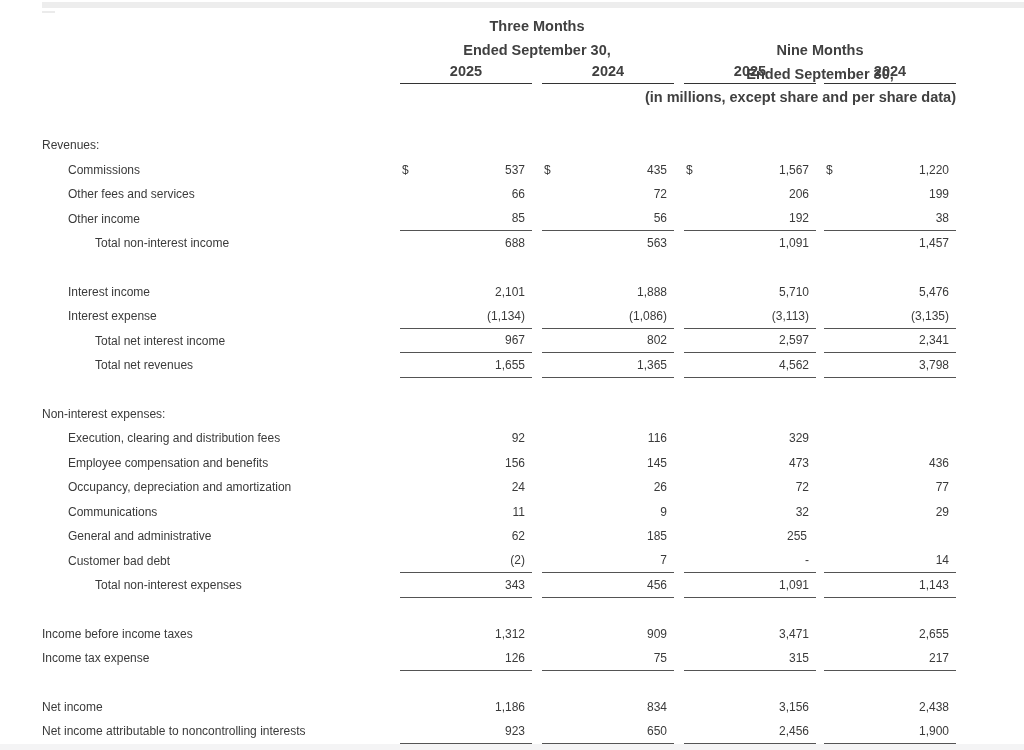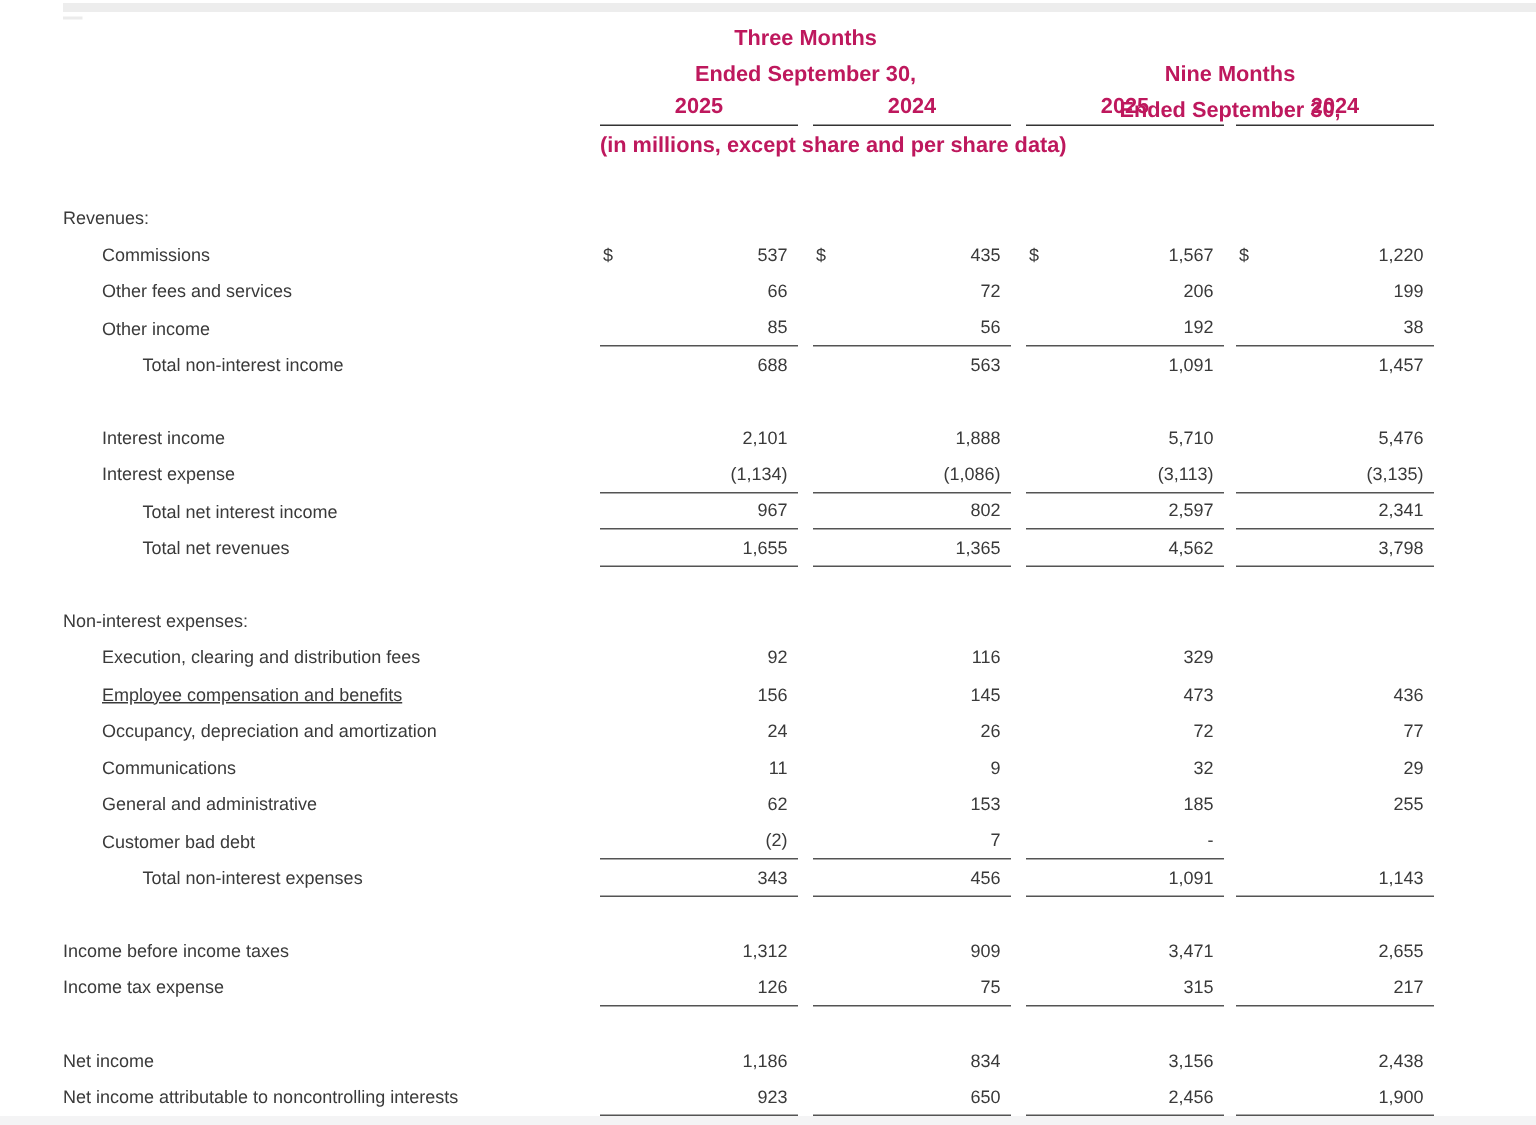--- a/index.html
+++ b/index.html
@@ -11,32 +11,32 @@
     -webkit-font-smoothing:antialiased;
   }
   
   .top-edge  { position:absolute; left:42px; top:2px; width:982px; height:6px; background:#ededed; }
   .top-mark  { position:absolute; left:42px; top:11px; width:13px; height:2px; background:#ebebeb; }
   .bottom-edge { position:absolute; left:0; top:744px; width:1024px; height:6px; background:#f4f4f5; }
 
   .sheet { position:absolute; left:42px; top:14px; width:914px; }
 
   
-  .hrow { display:flex; font-weight:bold; font-size:14.5px; color:#be185d; align-items:flex-end; }
+  .hrow { display:flex; font-weight:bold; font-size:14.5px; color:#404040; align-items:flex-end; }
   .hrow.titles, .hrow.subtitles { height:24px; align-items:center; }
   .hspacer { width:358px; flex:none; }
   .hgroup1 { width:274px; flex:none; text-align:center; }
   .hgap10  { width:10px;  flex:none; }
   .hgap8   { width:8px;   flex:none; }
   .hgroup2 { width:272px; flex:none; text-align:center;margin-top:48px; }
   .hrow.years { height:22px; }
   .ycell { width:132px; flex:none; text-align:center; padding-bottom:4px;
            border-bottom:1.5px solid #333333; box-sizing:border-box; }
   .hrow.noterow { height:26px; align-items:center; }
-  .note { width:556px; flex:none; text-align:left; }
+  .note { width:556px; flex:none; text-align:right; }
   .body-gap { height:23px; }
 
   
   .trow { display:flex; height:24.5px; align-items:center; font-size:12px; }
   .label { width:358px; flex:none; box-sizing:border-box; white-space:nowrap; }
   .val { width:132px; flex:none; height:100%; display:flex; align-items:center;
          justify-content:flex-end; box-sizing:border-box; padding:0 7px 0 2px; }
   .val.with-dollar { justify-content:space-between; }
   .val.rule { border-bottom:1.5px solid #545454; }
   .c1, .c2 { margin-right:10px; }
@@ -287,21 +287,21 @@
     <div class="val c2">
 
       <span class="num">116</span>
     </div>
     <div class="val c3">
 
       <span class="num">329</span>
     </div>
   </div>
       <div class="trow">
-    <div class="cell label" style="padding-left: 26px; text-decoration: underline;">Employee compensation and benefits</div>
+    <div class="cell label" style="padding-left: 26px;">Employee compensation and benefits</div>
     <div class="val c1">
 
       <span class="num">156</span>
     </div>
     <div class="val c2">
 
       <span class="num">145</span>
     </div>
     <div class="val c3">
 
@@ -349,24 +349,20 @@
 
       <span class="num">29</span>
     </div>
   </div>
       <div class="trow">
     <div class="cell label" style="padding-left: 26px;">General and administrative</div>
     <div class="val c1">
 
       <span class="num">62</span>
     </div>
-    <div class="val c2">
-
-      <span class="num">153</span>
-    </div>
     <div class="val c3">
 
       <span class="num">185</span>
     </div>
     <div class="val c4">
 
       <span class="num">255</span>
     </div>
   </div>
       <div class="trow">
@@ -376,20 +372,24 @@
       <span class="num">(2)</span>
     </div>
     <div class="val c2 rule">
 
       <span class="num">7</span>
     </div>
     <div class="val c3 rule">
 
       <span class="num">-</span>
     </div>
+    <div class="val c4 rule">
+
+      <span class="num">14</span>
+    </div>
   </div>
       <div class="trow">
     <div class="cell label" style="padding-left: 53px;">Total non-interest expenses</div>
     <div class="val c1 rule">
 
       <span class="num">343</span>
     </div>
     <div class="val c2 rule">
 
       <span class="num">456</span>

